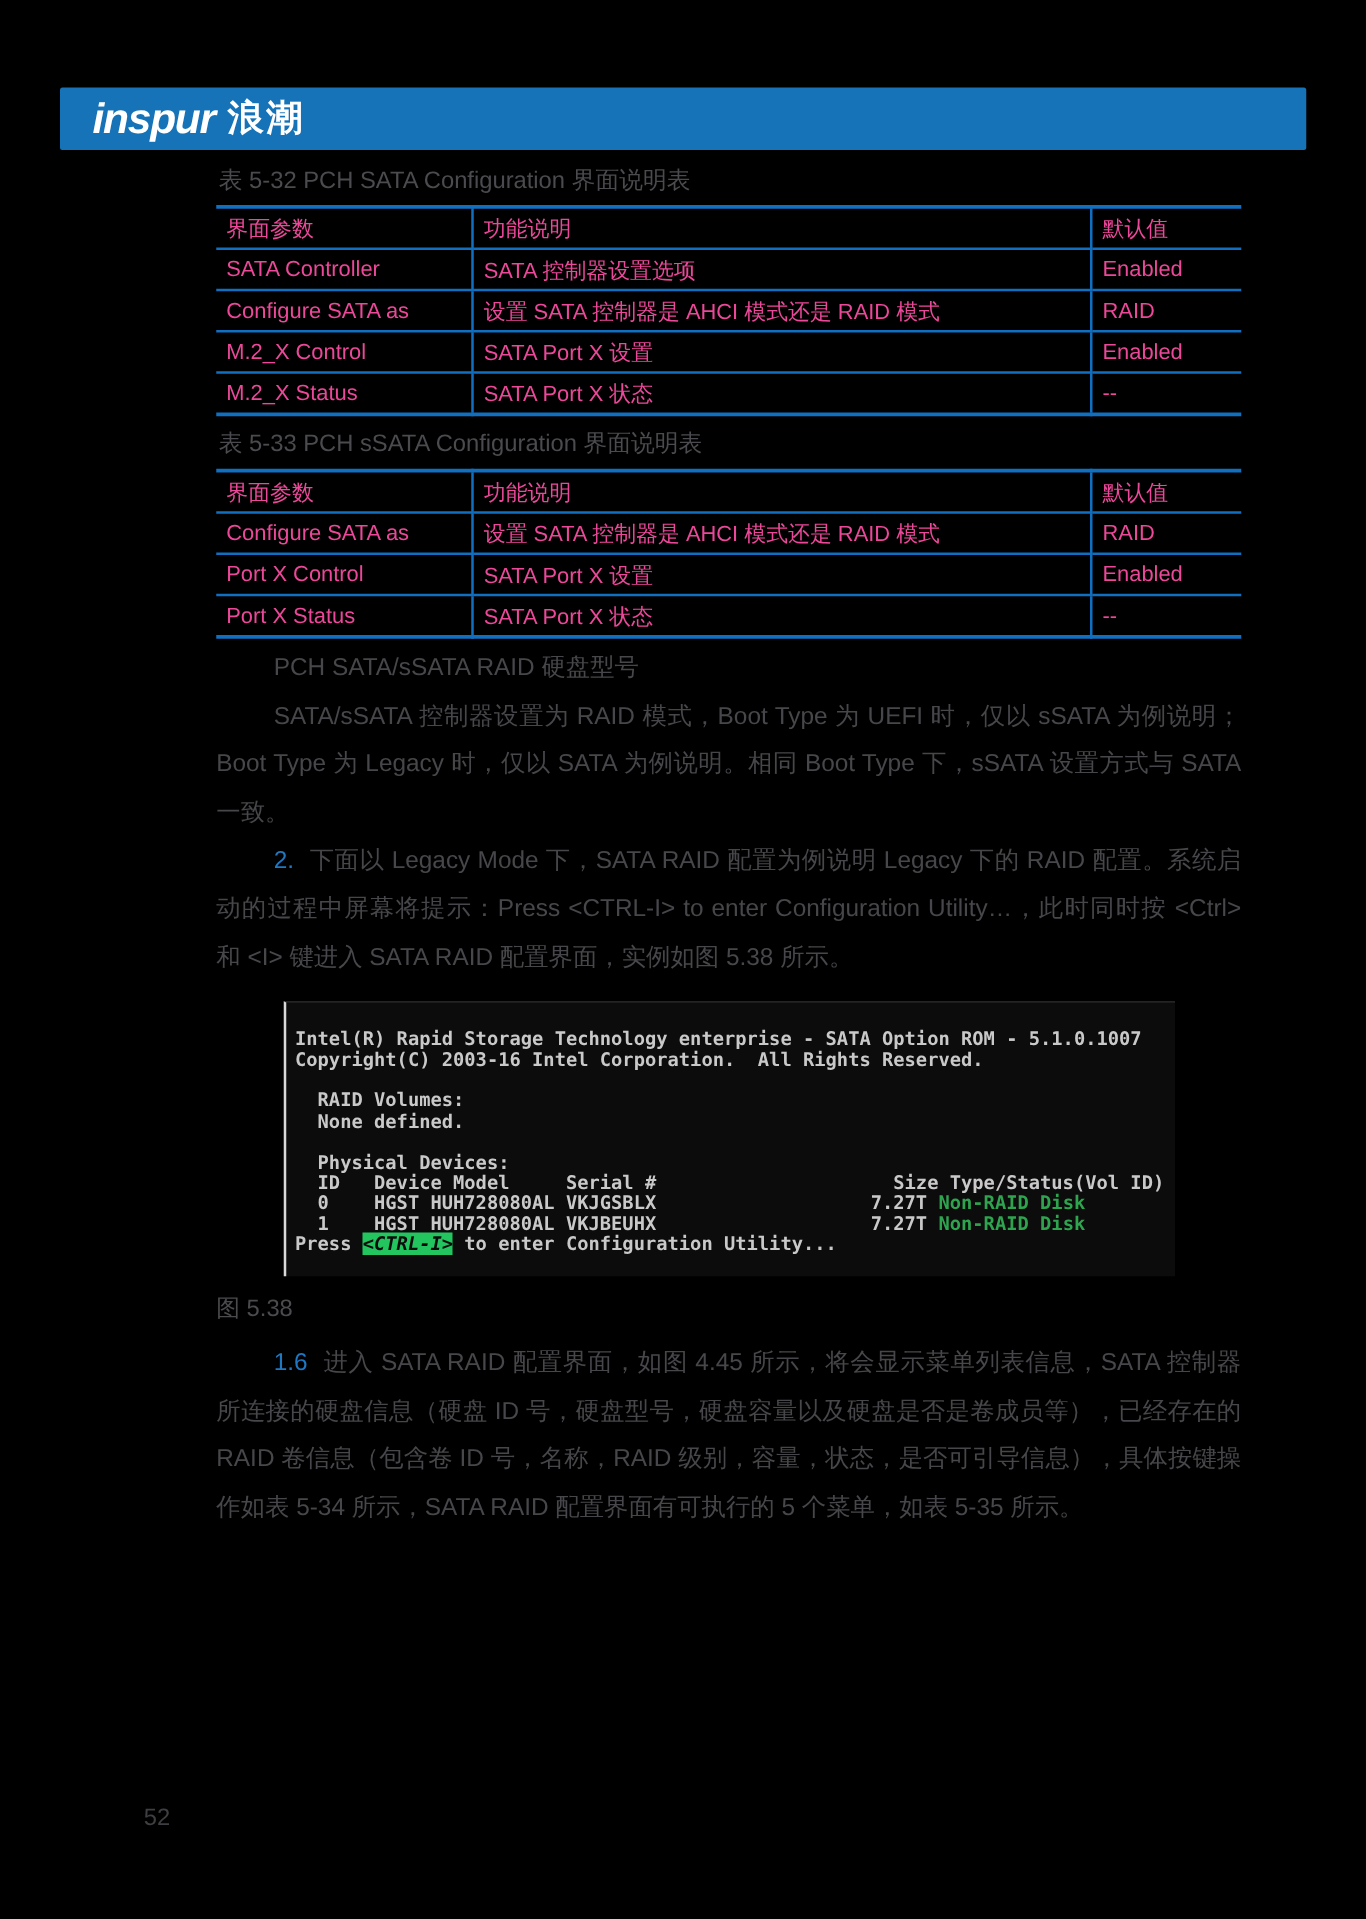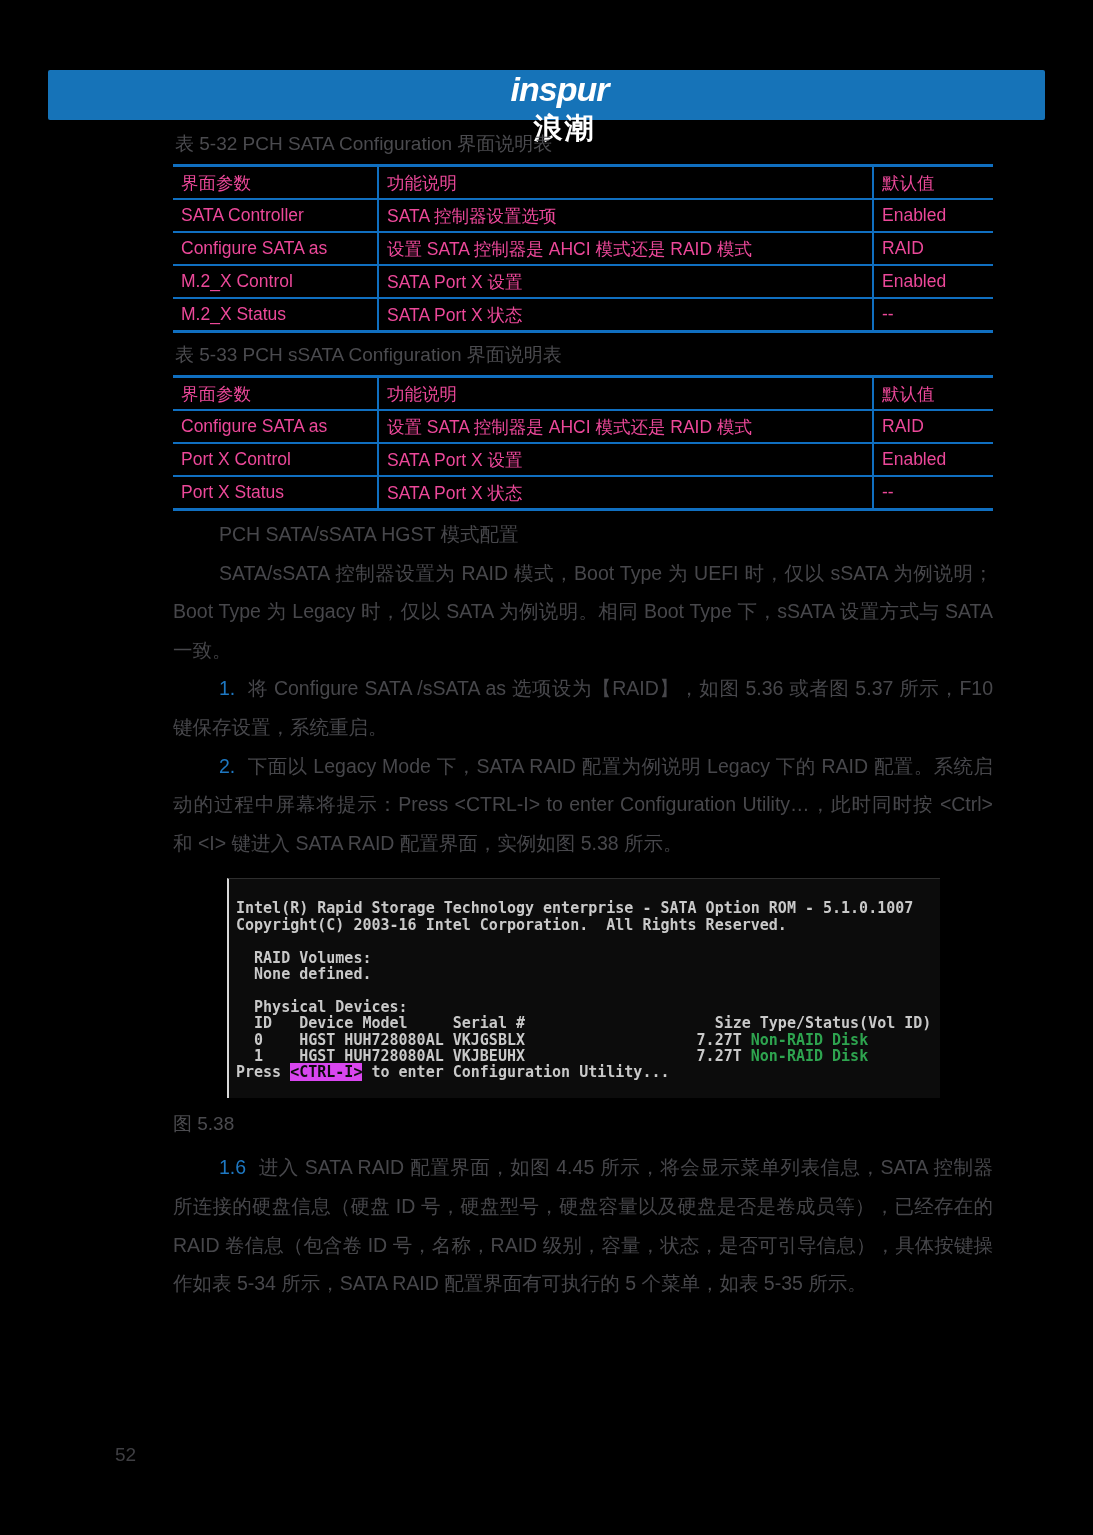--- a/index.html
+++ b/index.html
@@ -2,21 +2,21 @@
 <html><head>
 <meta charset="utf-8">
 <style>
   html,body { margin:0; padding:0; background:#000; }
   body { width:1093px; height:1535px; position:relative; overflow:hidden;
          font-family:"Liberation Sans", sans-serif; }
 
   
   .header-bar { position:absolute; left:48px; top:70px; width:997px; height:50px;
                 background:#1673b8; border-radius:2px; display:flex; align-items:center;
-                padding-left:26px; box-sizing:border-box;flex-direction:column; }
+                padding-left:26px; box-sizing:border-box; }
   .logo-en { color:#fff; font-style:italic; font-weight:bold; font-size:34px;
              letter-spacing:-1px; }
   .logo-cn { color:#fff; font-weight:bold; font-size:29px; margin-left:10px;
              letter-spacing:2px; }
 
   
   .content { position:absolute; left:173px; top:131px; width:820px; color:#48484c; }
 
   .table-title { font-size:19px; color:#4b4b4f; margin:0 0 7px 2px; }
   .table-title.second { margin-top:9px; }
@@ -38,21 +38,21 @@
   .num { color:#1e78c2; margin-right:0.62em; }
 
   
   .terminal { margin:16px 0 0 54px; width:713px; height:220px; box-sizing:border-box;
               background:#0c0c0c; border-left:2px solid #d9d9d9;
               border-top:1px solid #2e2e2e; padding:21px 0 0 7px;
               font-family:"DejaVu Sans Mono", monospace; font-size:15px;
               line-height:16.4px; font-weight:bold; color:#c9c9c9;
               white-space:pre; overflow:hidden; }
   .terminal .green   { color:#2ea44f;text-align:right; }
-  .terminal .inverse { background:#d946ef; color:#0c0c0c; }
+  .terminal .inverse { background:#22c55e; color:#0c0c0c;font-style:italic; }
 
   .figure-caption { font-size:19px; color:#4b4b4f;
                     margin-top:13px; }
   .after-block { margin-top:11px; }
 
   .page-number { position:absolute; left:115px; top:1444px; font-size:19px;
                  color:#3f3f43; }
 </style>
 </head>
 <body>
@@ -130,25 +130,22 @@
           <tr>
             <td>Port X Status</td>
             <td>SATA Port X 状态</td>
             <td>--</td>
           </tr>
         </tbody>
       </table>
     </div>
 
   <div class="body-text">
-    <p class="indent">PCH SATA/sSATA HGST 模式配置</p>
+    <p class="indent">PCH SATA/sSATA RAID 硬盘型号</p>
     <p class="indent">SATA/sSATA 控制器设置为 RAID 模式，Boot Type 为 UEFI 时，仅以 sSATA 为例说明；Boot Type 为 Legacy 时，仅以 SATA 为例说明。相同 Boot Type 下，sSATA 设置方式与 SATA 一致。</p>
-    <p class="indent">
-      <span class="num">1.</span><span>将 Configure SATA /sSATA as 选项设为【RAID】，如图 5.36 或者图 5.37 所示，F10 键保存设置，系统重启。</span>
-    </p>
     <p class="indent">
       <span class="num">2.</span><span>下面以 Legacy Mode 下，SATA RAID 配置为例说明 Legacy 下的 RAID 配置。系统启动的过程中屏幕将提示：Press &lt;CTRL-I&gt; to enter Configuration Utility…，此时同时按 &lt;Ctrl&gt; 和 &lt;I&gt; 键进入 SATA RAID 配置界面，实例如图 5.38 所示。</span>
     </p>
   </div>
 
   <div class="terminal" id="terminal"><div><span>Intel(R) Rapid Storage Technology enterprise - SATA Option ROM - 5.1.0.1007</span></div><div><span>Copyright(C) 2003-16 Intel Corporation.  All Rights Reserved.</span></div><div>&nbsp;</div><div><span>  RAID Volumes:</span></div><div><span>  None defined.</span></div><div>&nbsp;</div><div><span>  Physical Devices:</span></div><div><span>  ID   Device Model     Serial #                     Size Type/Status(Vol ID)</span></div><div><span>  0    HGST HUH728080AL VKJGSBLX                   7.27T </span><span class="green">Non-RAID Disk</span></div><div><span>  1    HGST HUH728080AL VKJBEUHX                   7.27T </span><span class="green">Non-RAID Disk</span></div><div><span>Press </span><span class="inverse">&lt;CTRL-I&gt;</span><span> to enter Configuration Utility...</span></div></div>
 
   <div class="figure-caption">图 5.38</div>
 
   <div class="body-text after-block">

